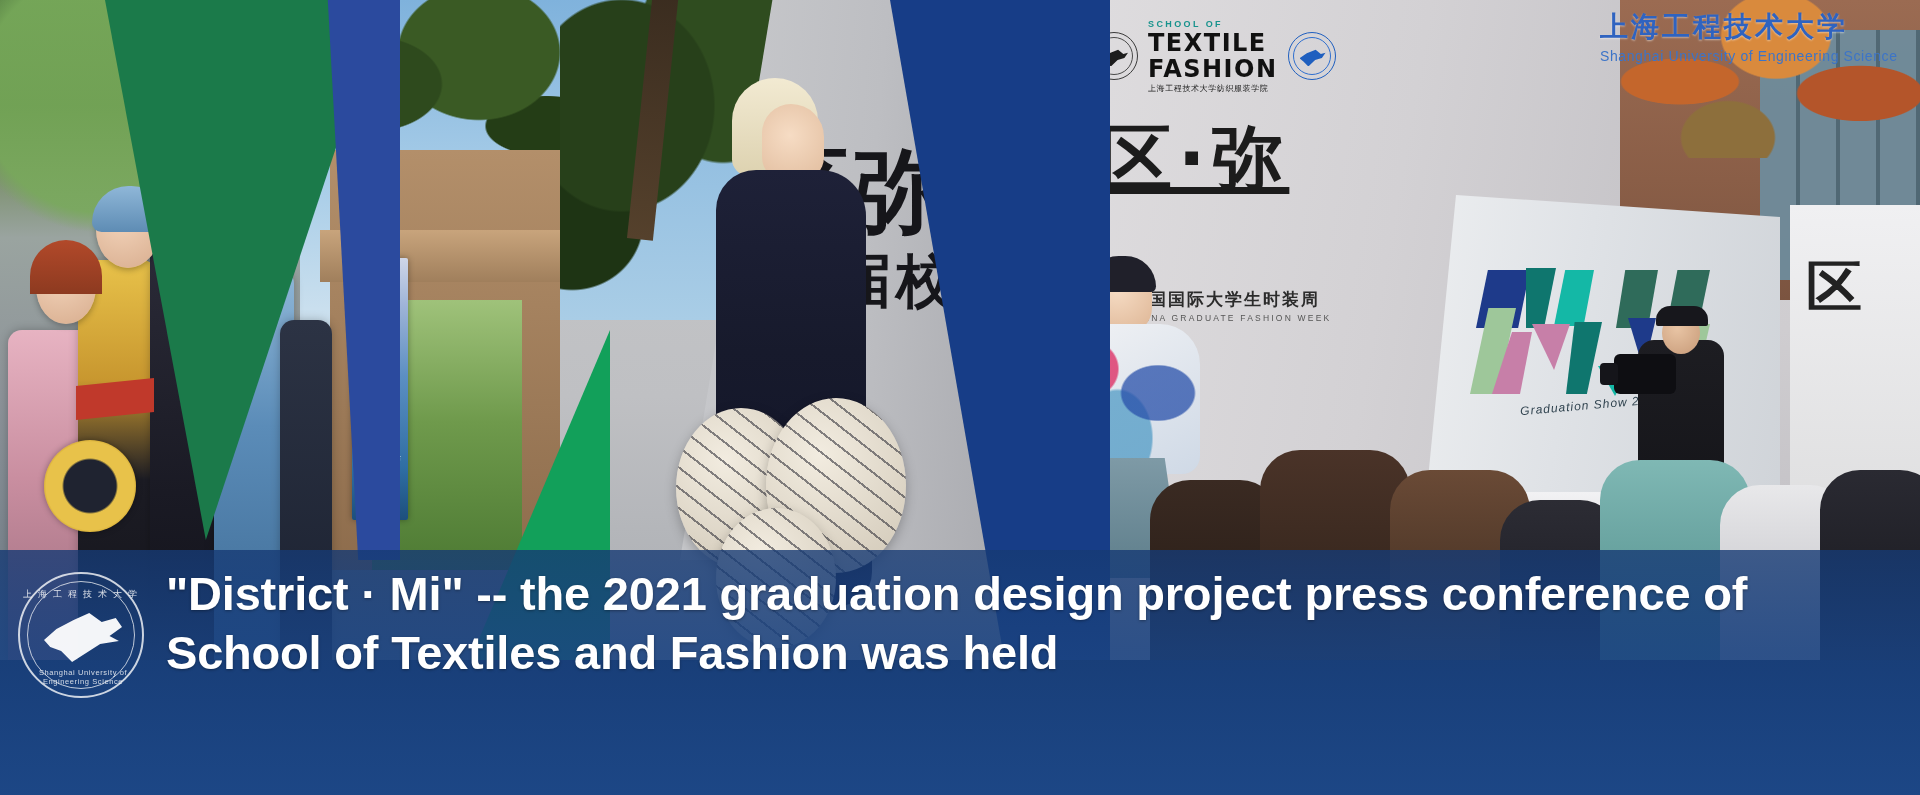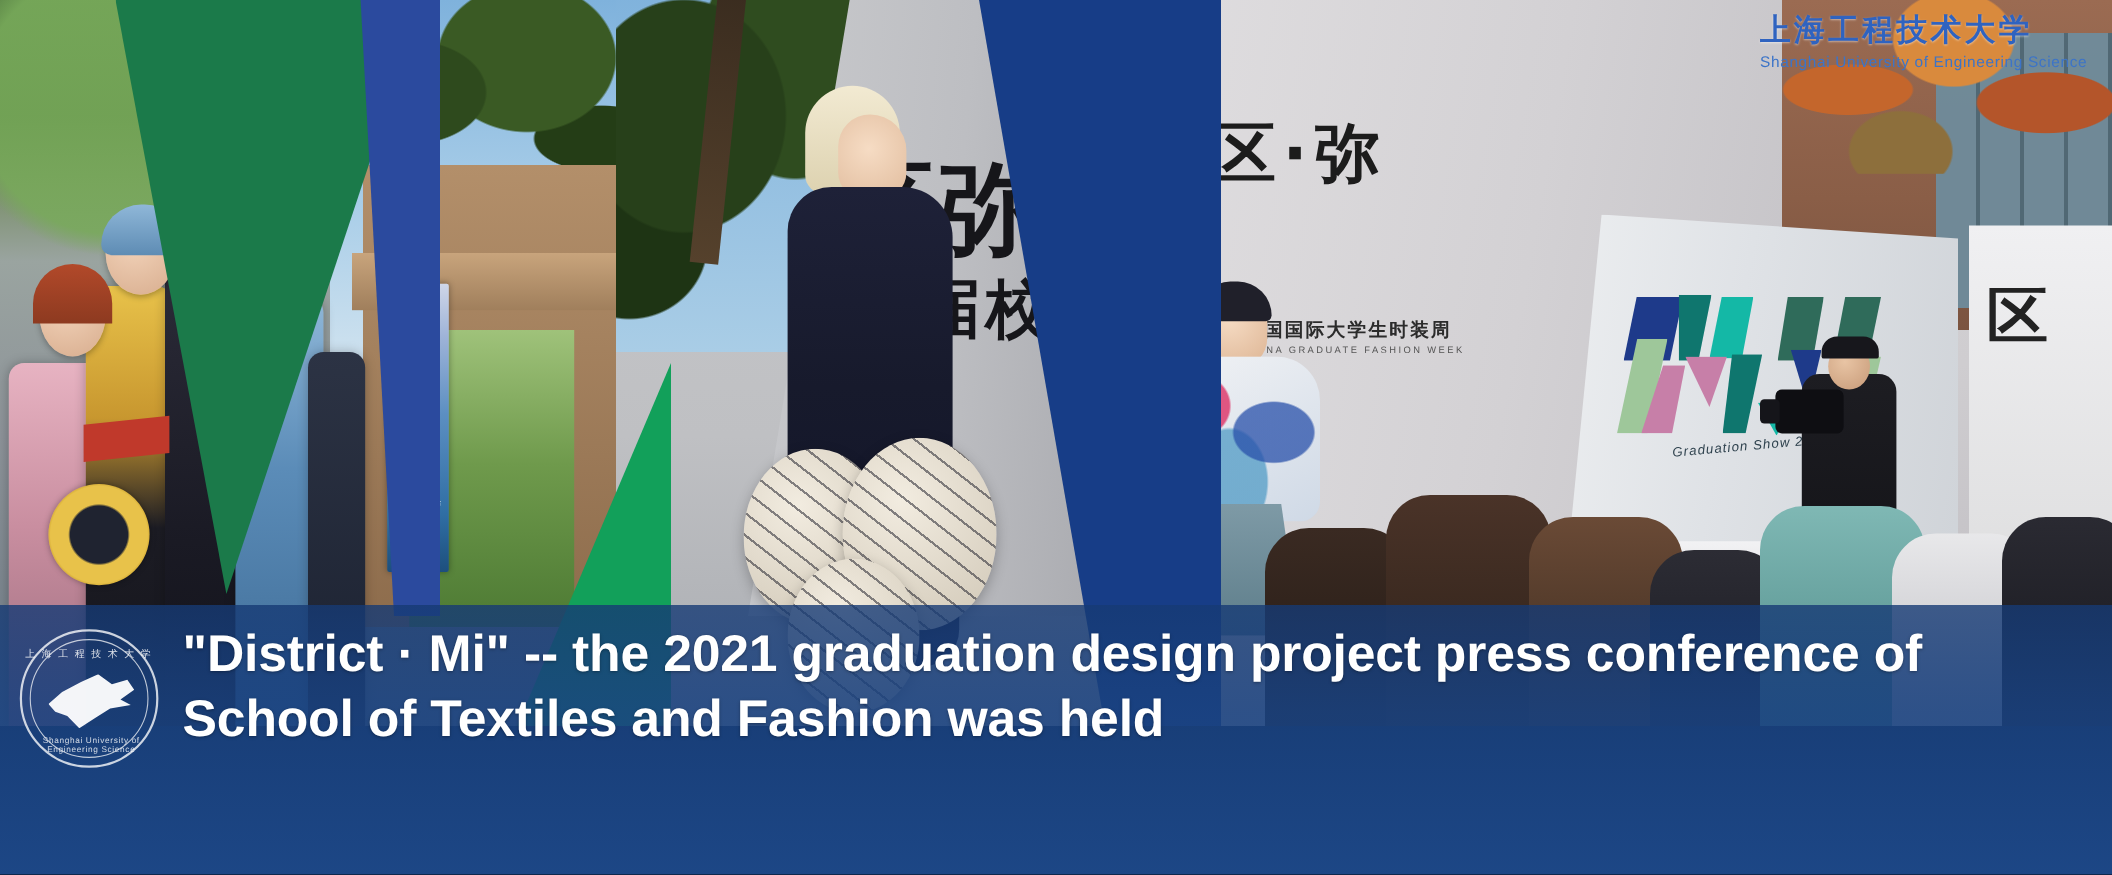--- a/index.html
+++ b/index.html
@@ -226,23 +226,23 @@
     font-family: "DejaVu Sans", sans-serif; line-height: 1.02; margin-top: 2px;
   }
   .tf-cn { font-size: 8px; letter-spacing: .6px; color: #222; margin-top: 3px; font-family:"DejaVu Sans", sans-serif;}
   .pc-uni-name { position: absolute; left: 1600px; top: 18px; width: 300px; }
   .uni-cn {
     font-size: 28px; color: #2f63c0; font-weight: 700; letter-spacing: 3px;
     font-family: "DejaVu Sans", sans-serif; text-shadow: 0 1px 2px rgba(255,255,255,.5);
   }
   .uni-en { font-size: 14px; color: #3c74c8; letter-spacing: .6px; margin-top: 2px; }
   .pc-mark {
-    position: absolute; left: 100px; top: 110px;
-    font-size: 60px; line-height: 1; font-weight: 700; color: #1c1c1c;
-    font-family: "DejaVu Sans", sans-serif; letter-spacing: 6px;
+    position: absolute; left: 100px; top: 122px;
+    font-size: 72px; line-height: 1; font-weight: 700; color: #1c1c1c;
+    font-family: "DejaVu Sans", sans-serif; letter-spacing: 6px; text-decoration: underline;
   }
   .pc-cgfw { position: absolute; left: 92px; top: 288px; display: flex; align-items: center; gap: 8px; }
   .cgfw-badge {
     width: 30px; height: 20px; background: #1d1d1d;
     clip-path: polygon(0 62%, 18% 22%, 36% 54%, 54% 10%, 72% 50%, 100% 18%, 100% 100%, 0 100%);
     flex: none;
   }
   .cgfw-cn { font-size: 17px; color: #2b2b2b; letter-spacing: 2px; font-family:"DejaVu Sans", sans-serif; font-weight:700;}
   .cgfw-en { font-size: 8.5px; color: #555; letter-spacing: 2.2px; margin-top: 2px; }
   .pc-show-panel {
@@ -437,20 +437,30 @@
     </div>
   </div>
 
   <div class="panel panel-c">
     <div class="pc-bg"></div>
     <div class="pc-right-bldg"></div>
     <div class="pc-windows"></div>
     <div class="pc-foliage"></div>
     <div class="pc-wall"></div>
 
+    <div class="pc-logo-row">
+      <div class="seal"></div>
+      <div class="tf-logo">
+        <div class="tf-small">SCHOOL OF</div>
+        <div class="tf-big">TEXTILE</div>
+        <div class="tf-big">FASHION</div>
+        <div class="tf-cn">上海工程技术大学纺织服装学院</div>
+      </div>
+      <div class="seal blue"></div>
+    </div>
 
     <div class="pc-mark"><span>区·弥</span></div>
 
     <div class="pc-cgfw">
       <div class="cgfw-badge"></div>
       <div>
         <div class="cgfw-cn">中国国际大学生时装周</div>
         <div class="cgfw-en">CHINA GRADUATE FASHION WEEK</div>
       </div>
     </div>

